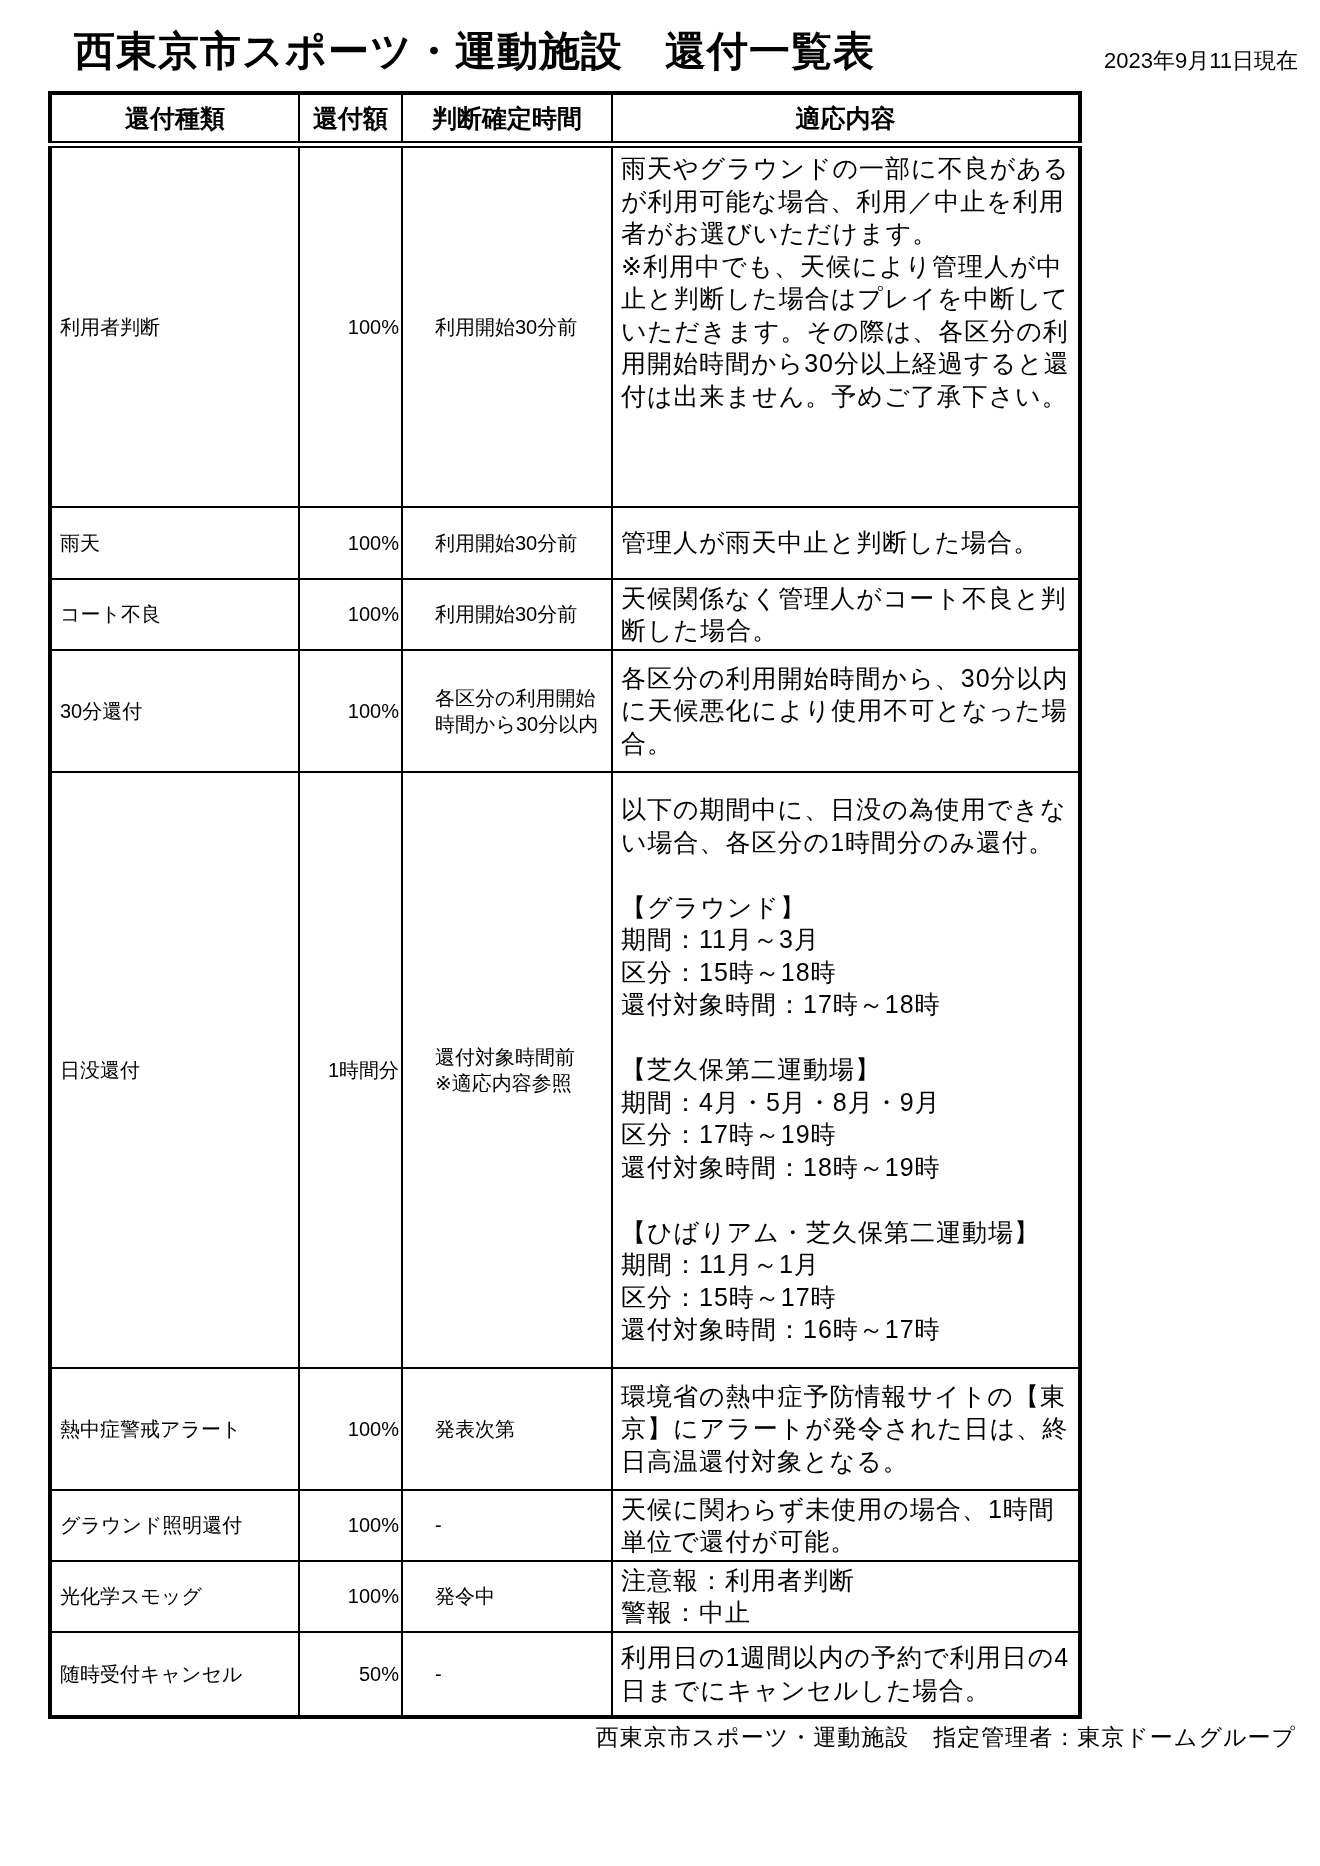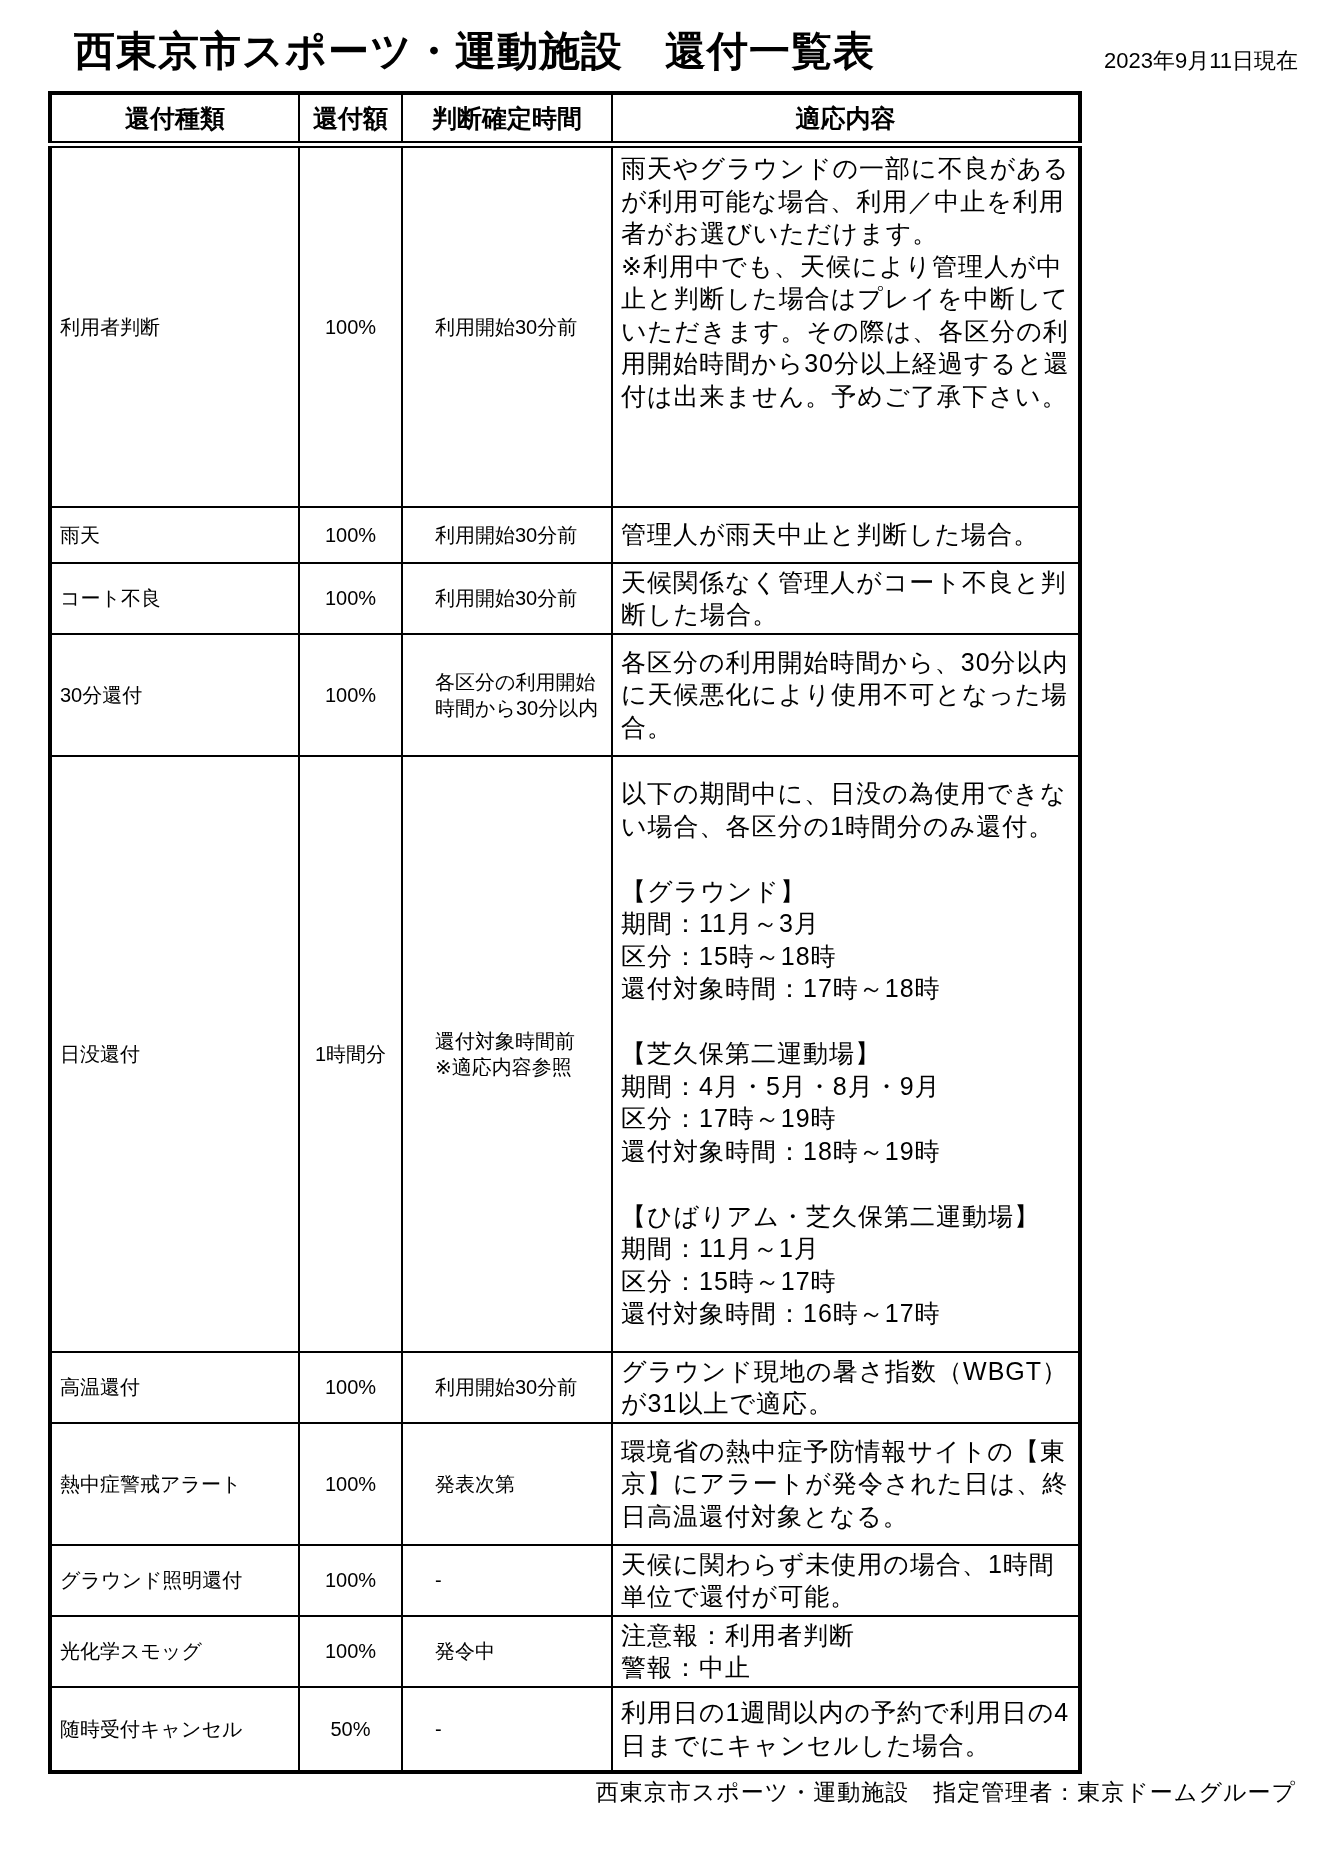--- a/index.html
+++ b/index.html
@@ -59,41 +59,41 @@
   }
   td {
     font-size: 20px;
     line-height: 1.3;
     padding: 2px 8px;
   }
   td.cell-type {
     text-align: left;
   }
   td.cell-amount {
-    text-align: center;
+    text-align: right;
     padding: 2px 2px;
   }
   td.cell-time {
     text-align: left;
     white-space: pre-line;
     padding-left: 32px;
   }
   td.cell-detail {
     text-align: left;
     white-space: pre-line;
     font-size: 25px;
     letter-spacing: 1px;
     line-height: 1.3;
   }
   td.v-top {
     vertical-align: top;
     padding-top: 4px;
   }
   tr.row-0  { height: 362px; }
-  tr.row-1  { height: 56px;  }
+  tr.row-1  { height: 72px;  }
   tr.row-2  { height: 68px;  }
   tr.row-3  { height: 122px; }
   tr.row-4  { height: 596px; }
   tr.row-5  { height: 68px;  }
   tr.row-6  { height: 122px; }
   tr.row-7  { height: 62px;  }
   tr.row-8  { height: 68px;  }
   tr.row-9  { height: 63px;  }
   tr.row-10 { height: 85px;  }
 
@@ -170,26 +170,20 @@
 【芝久保第二運動場】
 期間：4月・5月・8月・9月
 区分：17時～19時
 還付対象時間：18時～19時
 
 【ひばりアム・芝久保第二運動場】
 期間：11月～1月
 区分：15時～17時
 還付対象時間：16時～17時</td>
     </tr>
-    <tr class="row-5">
-      <td class="cell-type">高温還付</td>
-      <td class="cell-amount">100%</td>
-      <td class="cell-time">利用開始30分前</td>
-      <td class="cell-detail">グラウンド現地の暑さ指数（WBGT）が31以上で適応。</td>
-    </tr>
     <tr class="row-6">
       <td class="cell-type">熱中症警戒アラート</td>
       <td class="cell-amount">100%</td>
       <td class="cell-time">発表次第</td>
       <td class="cell-detail">環境省の熱中症予防情報サイトの【東京】にアラートが発令された日は、終日高温還付対象となる。</td>
     </tr>
     <tr class="row-7">
       <td class="cell-type">グラウンド照明還付</td>
       <td class="cell-amount">100%</td>
       <td class="cell-time">-</td>

